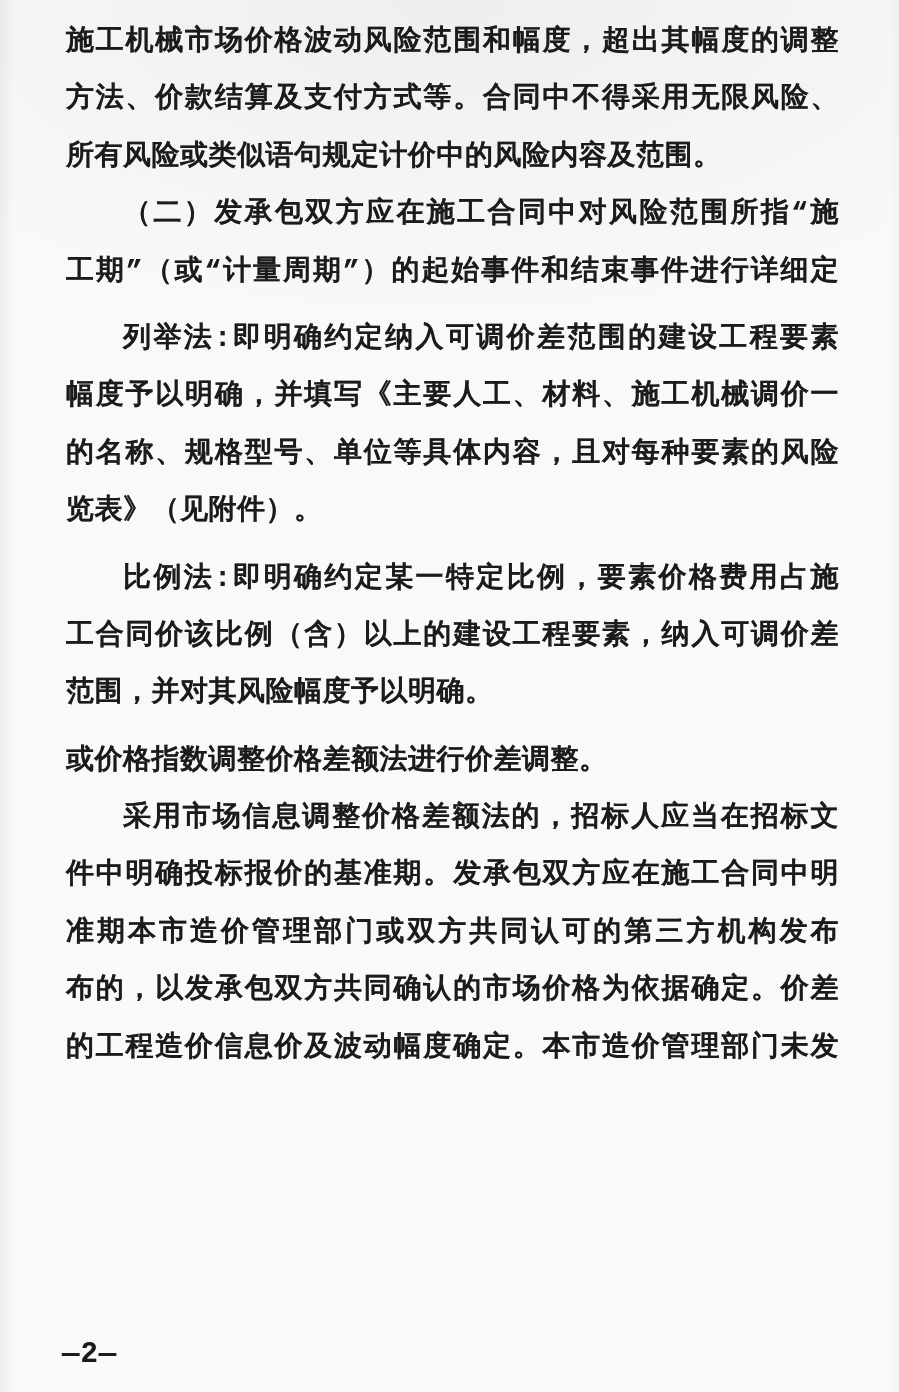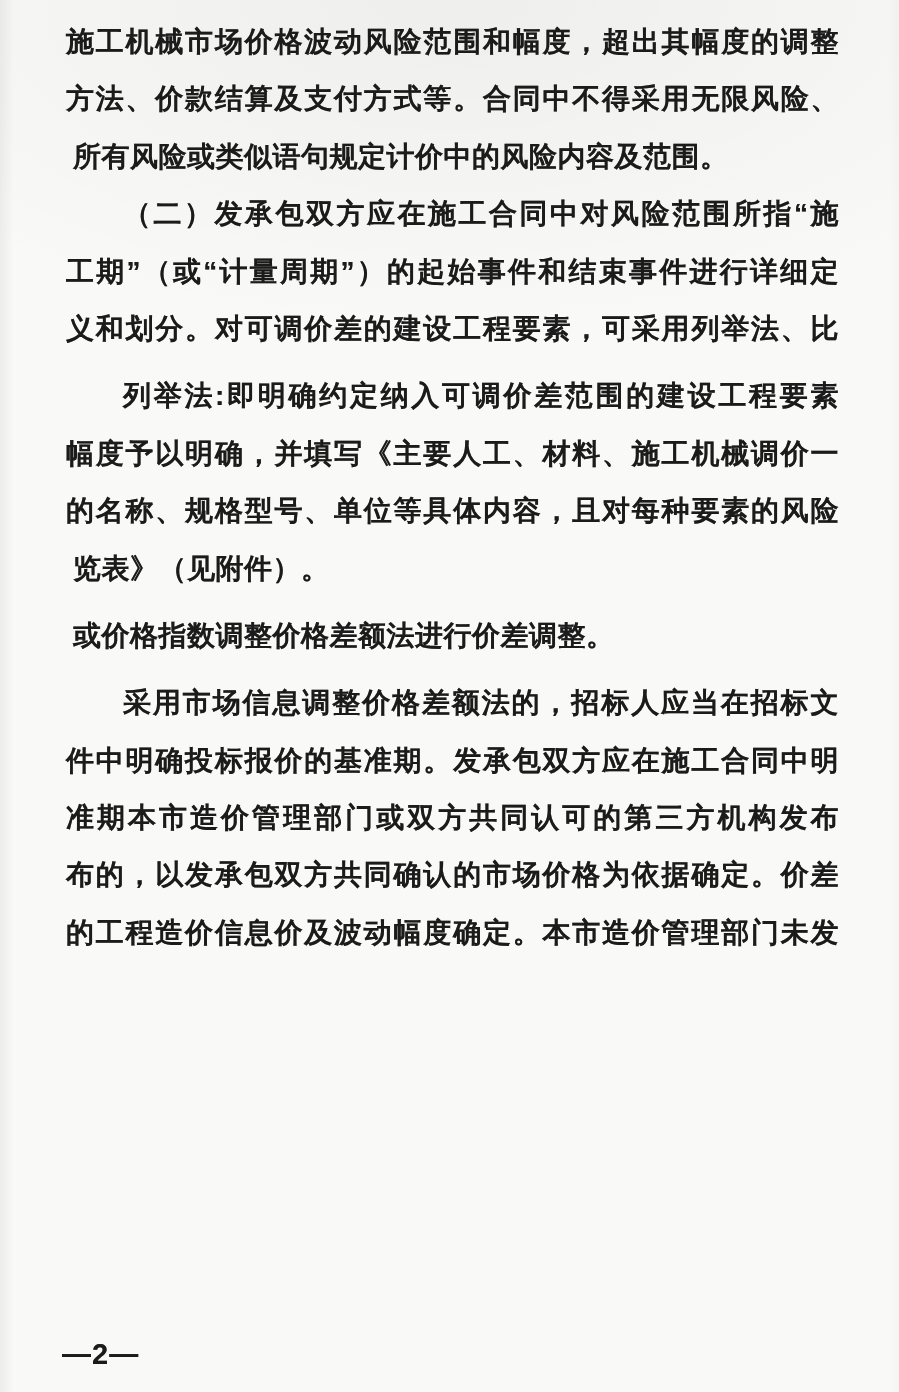--- a/index.html
+++ b/index.html
@@ -11,21 +11,21 @@
     position: relative;
     width: 899px;
     height: 1392px;
     margin: 0 auto;
     overflow: hidden;
     background:
       radial-gradient(130% 40% at 50% 0%, rgba(0,0,0,0.045), transparent 60%),
       linear-gradient(90deg, rgba(0,0,0,0.05) 0, transparent 14px),
       linear-gradient(270deg, rgba(0,0,0,0.02) 0, transparent 10px),
       #f9f9f7;
-    font-family: Liberation Sans, sans-serif;
+    font-family: Liberation Mono, monospace;
     color: #1b1b1b;
     font-weight: 600;
   }
   .text-block {
     position: absolute;
     left: 66px;
     top: 13px;
     width: 773px;
   }
   .para {
@@ -43,21 +43,20 @@
     line-height: 57.4px;
     letter-spacing: 0.5px;
     white-space: nowrap;
     text-align: justify;
     text-align-last: justify;
     
     text-shadow: 0 0 0.4px rgba(20,20,20,0.55);
   }
   .line.last {
     text-align-last: left;
-    margin-left: 7px;
   }
   .line.indent {
     text-indent: 57px;
   }
   .footer {
     position: absolute;
     left: 62px;
     top: 1338px;
     font-size: 29px;
     letter-spacing: 1px;
@@ -70,27 +69,31 @@
 <div class="page">
   <div class="text-block">
       <div class="para">
         <div class="line">施工机械市场价格波动风险范围和幅度，超出其幅度的调整</div>
         <div class="line">方法、价款结算及支付方式等。合同中不得采用无限风险、</div>
         <div class="line last">所有风险或类似语句规定计价中的风险内容及范围。</div>
       </div>
       <div class="para">
         <div class="line indent">（二）发承包双方应在施工合同中对风险范围所指“施</div>
         <div class="line">工期”（或“计量周期”）的起始事件和结束事件进行详细定</div>
-        <div class="line">义和划分。对可调价差的建设工程要素，可采用列举法、比</div>
       </div>
       <div class="para">
         <div class="line indent">列举法:即明确约定纳入可调价差范围的建设工程要素</div>
         <div class="line">幅度予以明确，并填写《主要人工、材料、施工机械调价一</div>
         <div class="line">的名称、规格型号、单位等具体内容，且对每种要素的风险</div>
         <div class="line last">览表》（见附件）。</div>
+      </div>
+      <div class="para">
+        <div class="line indent">比例法:即明确约定某一特定比例，要素价格费用占施</div>
+        <div class="line">工合同价该比例（含）以上的建设工程要素，纳入可调价差</div>
+        <div class="line last">范围，并对其风险幅度予以明确。</div>
       </div>
       <div class="para">
         <div class="line last">或价格指数调整价格差额法进行价差调整。</div>
       </div>
       <div class="para">
         <div class="line indent">采用市场信息调整价格差额法的，招标人应当在招标文</div>
         <div class="line">件中明确投标报价的基准期。发承包双方应在施工合同中明</div>
         <div class="line">准期本市造价管理部门或双方共同认可的第三方机构发布</div>
         <div class="line">布的，以发承包双方共同确认的市场价格为依据确定。价差</div>
         <div class="line">的工程造价信息价及波动幅度确定。本市造价管理部门未发</div>

